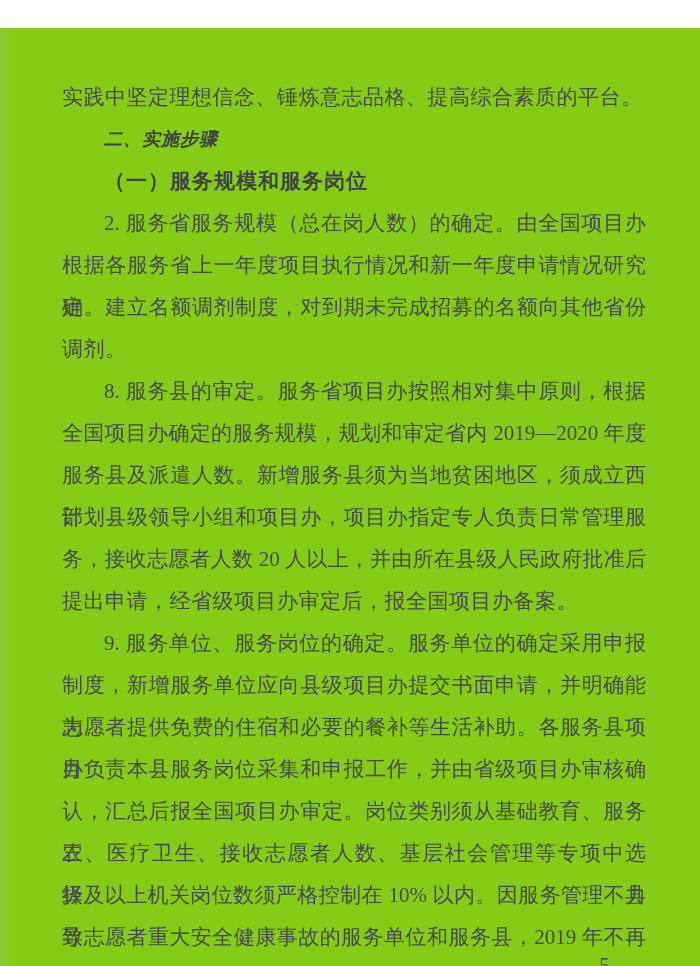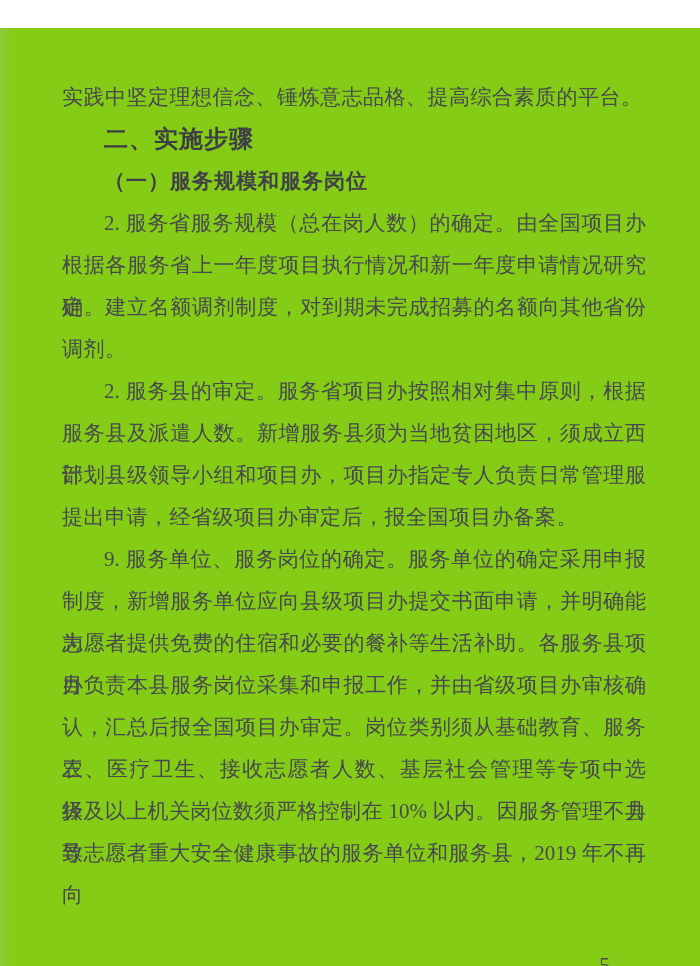--- a/index.html
+++ b/index.html
@@ -44,23 +44,24 @@
     text-align: justify;
     text-align-last: justify;
     letter-spacing: 0;
   }
   .ln.ind {
     text-indent: 42px;
   }
   .ln.h1 {
     font-family: "Liberation Sans", "DejaVu Sans", sans-serif;
     font-weight: 700;
-    font-size: 24px;
+    font-size: 18px;
     color: #3d3e46;
     letter-spacing: 1px;
+    font-style: italic;
   }
   .ln.h2 {
     font-weight: 700;
     font-size: 21px;
     color: #3f4048;
     letter-spacing: 1px;
   }
   .page-number {
     position: absolute;
     right: 52px;
@@ -76,23 +77,25 @@
 
 <div class="page">
   <div class="text-block">
     <div class="ln">实践中坚定理想信念、锤炼意志品格、提高综合素质的平台。</div>
     <div class="ln h1 ind">二、实施步骤</div>
     <div class="ln h2 ind">（一）服务规模和服务岗位</div>
     <div class="ln ind just">2. 服务省服务规模（总在岗人数）的确定。由全国项目办</div>
     <div class="ln just">根据各服务省上一年度项目执行情况和新一年度申请情况研究确</div>
     <div class="ln just">定。建立名额调剂制度，对到期未完成招募的名额向其他省份</div>
     <div class="ln">调剂。</div>
-    <div class="ln ind just">2. 服务县的审定。服务省项目办按照相对集中原则，根据</div>
+    <div class="ln ind just">8. 服务县的审定。服务省项目办按照相对集中原则，根据</div>
+    <div class="ln just">全国项目办确定的服务规模，规划和审定省内 2019—2020 年度</div>
     <div class="ln just">服务县及派遣人数。新增服务县须为当地贫困地区，须成立西部</div>
     <div class="ln just">计划县级领导小组和项目办，项目办指定专人负责日常管理服</div>
+    <div class="ln just">务，接收志愿者人数 20 人以上，并由所在县级人民政府批准后</div>
     <div class="ln">提出申请，经省级项目办审定后，报全国项目办备案。</div>
     <div class="ln ind just">9. 服务单位、服务岗位的确定。服务单位的确定采用申报</div>
     <div class="ln just">制度，新增服务单位应向县级项目办提交书面申请，并明确能为</div>
     <div class="ln just">志愿者提供免费的住宿和必要的餐补等生活补助。各服务县项目</div>
     <div class="ln just">办负责本县服务岗位采集和申报工作，并由省级项目办审核确</div>
     <div class="ln just">认，汇总后报全国项目办审定。岗位类别须从基础教育、服务三</div>
     <div class="ln just">农、医疗卫生、接收志愿者人数、基层社会管理等专项中选择。县</div>
     <div class="ln just">级及以上机关岗位数须严格控制在 10% 以内。因服务管理不力导</div>
     <div class="ln just">致志愿者重大安全健康事故的服务单位和服务县，2019 年不再向</div>
   </div>

